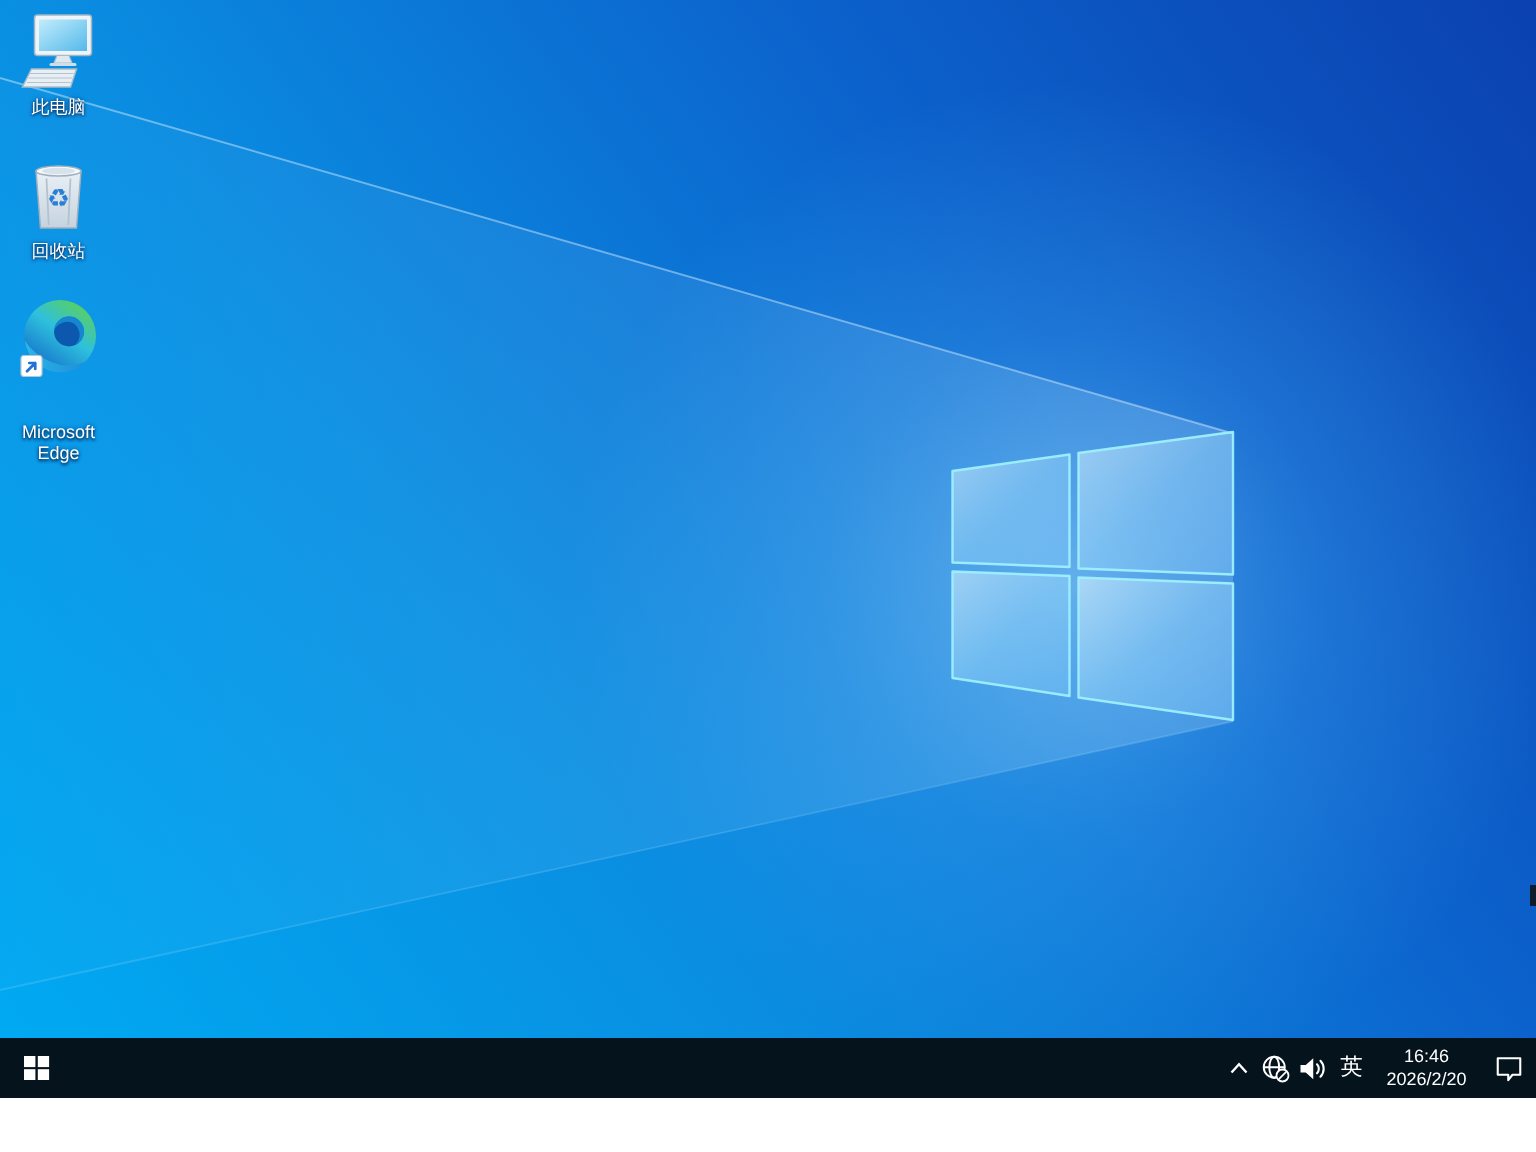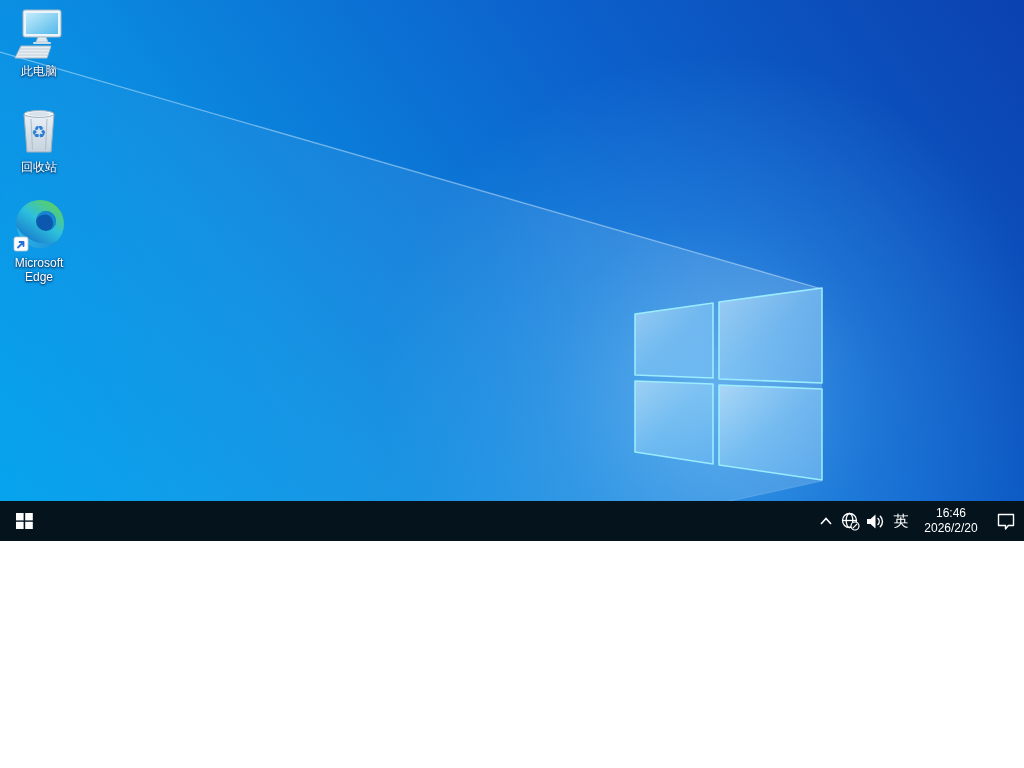--- a/index.html
+++ b/index.html
@@ -1,20 +1,20 @@
 <!DOCTYPE html>
 <html><head>
 <meta charset="utf-8">
 <style>
   * { margin: 0; padding: 0; box-sizing: border-box; }
   html, body { width: 1024px; height: 768px; overflow: hidden; }
   body { font-family: "Liberation Sans", sans-serif; }
 
   #screen {
-    position: relative; width: 1024px; height: 541px;
+    position: relative; width: 1024px; height: 732px;
     overflow: hidden; background: #0b6fd0;
   }
 
   
   #wallpaper {
     position: absolute; left: 0; top: 0; width: 1024px; height: 728px;
   }
 
   
   .desk-icon {
@@ -149,21 +149,21 @@
         <ellipse cx="28" cy="10" rx="15" ry="3.4" fill="#f3f8fb" stroke="#9fb0bf" stroke-width="1"></ellipse>
         <ellipse cx="28" cy="10" rx="11" ry="2.2" fill="#d8e2ea"></ellipse>
         <line x1="20" y1="15" x2="21.5" y2="46" stroke="#b4c2ce" stroke-width="1.2"></line>
         <line x1="36" y1="15" x2="34.5" y2="46" stroke="#b4c2ce" stroke-width="1.2"></line>
         <text x="28" y="34" text-anchor="middle" font-size="17" fill="#2a7fd4" font-family="'DejaVu Sans', sans-serif">♻</text>
       </svg>
     </div>
     <div class="icon-label">回收站</div>
   </div>
 
-  <div class="desk-icon" style="top: 200px;">
+  <div class="desk-icon" style="top: 200px; gap: 25px;">
     <div class="glyph">
       <svg width="56" height="56" viewBox="0 0 56 56">
         <defs>
           <linearGradient id="edgeMain" x1="0.85" y1="0" x2="0.15" y2="1">
             <stop offset="0" stop-color="#61d24e"></stop>
             <stop offset="0.45" stop-color="#2ec0dd"></stop>
             <stop offset="1" stop-color="#1065c8"></stop>
           </linearGradient>
           <linearGradient id="edgeWave" x1="0" y1="0" x2="1" y2="0">
             <stop offset="0" stop-color="#2bb8ea"></stop>

